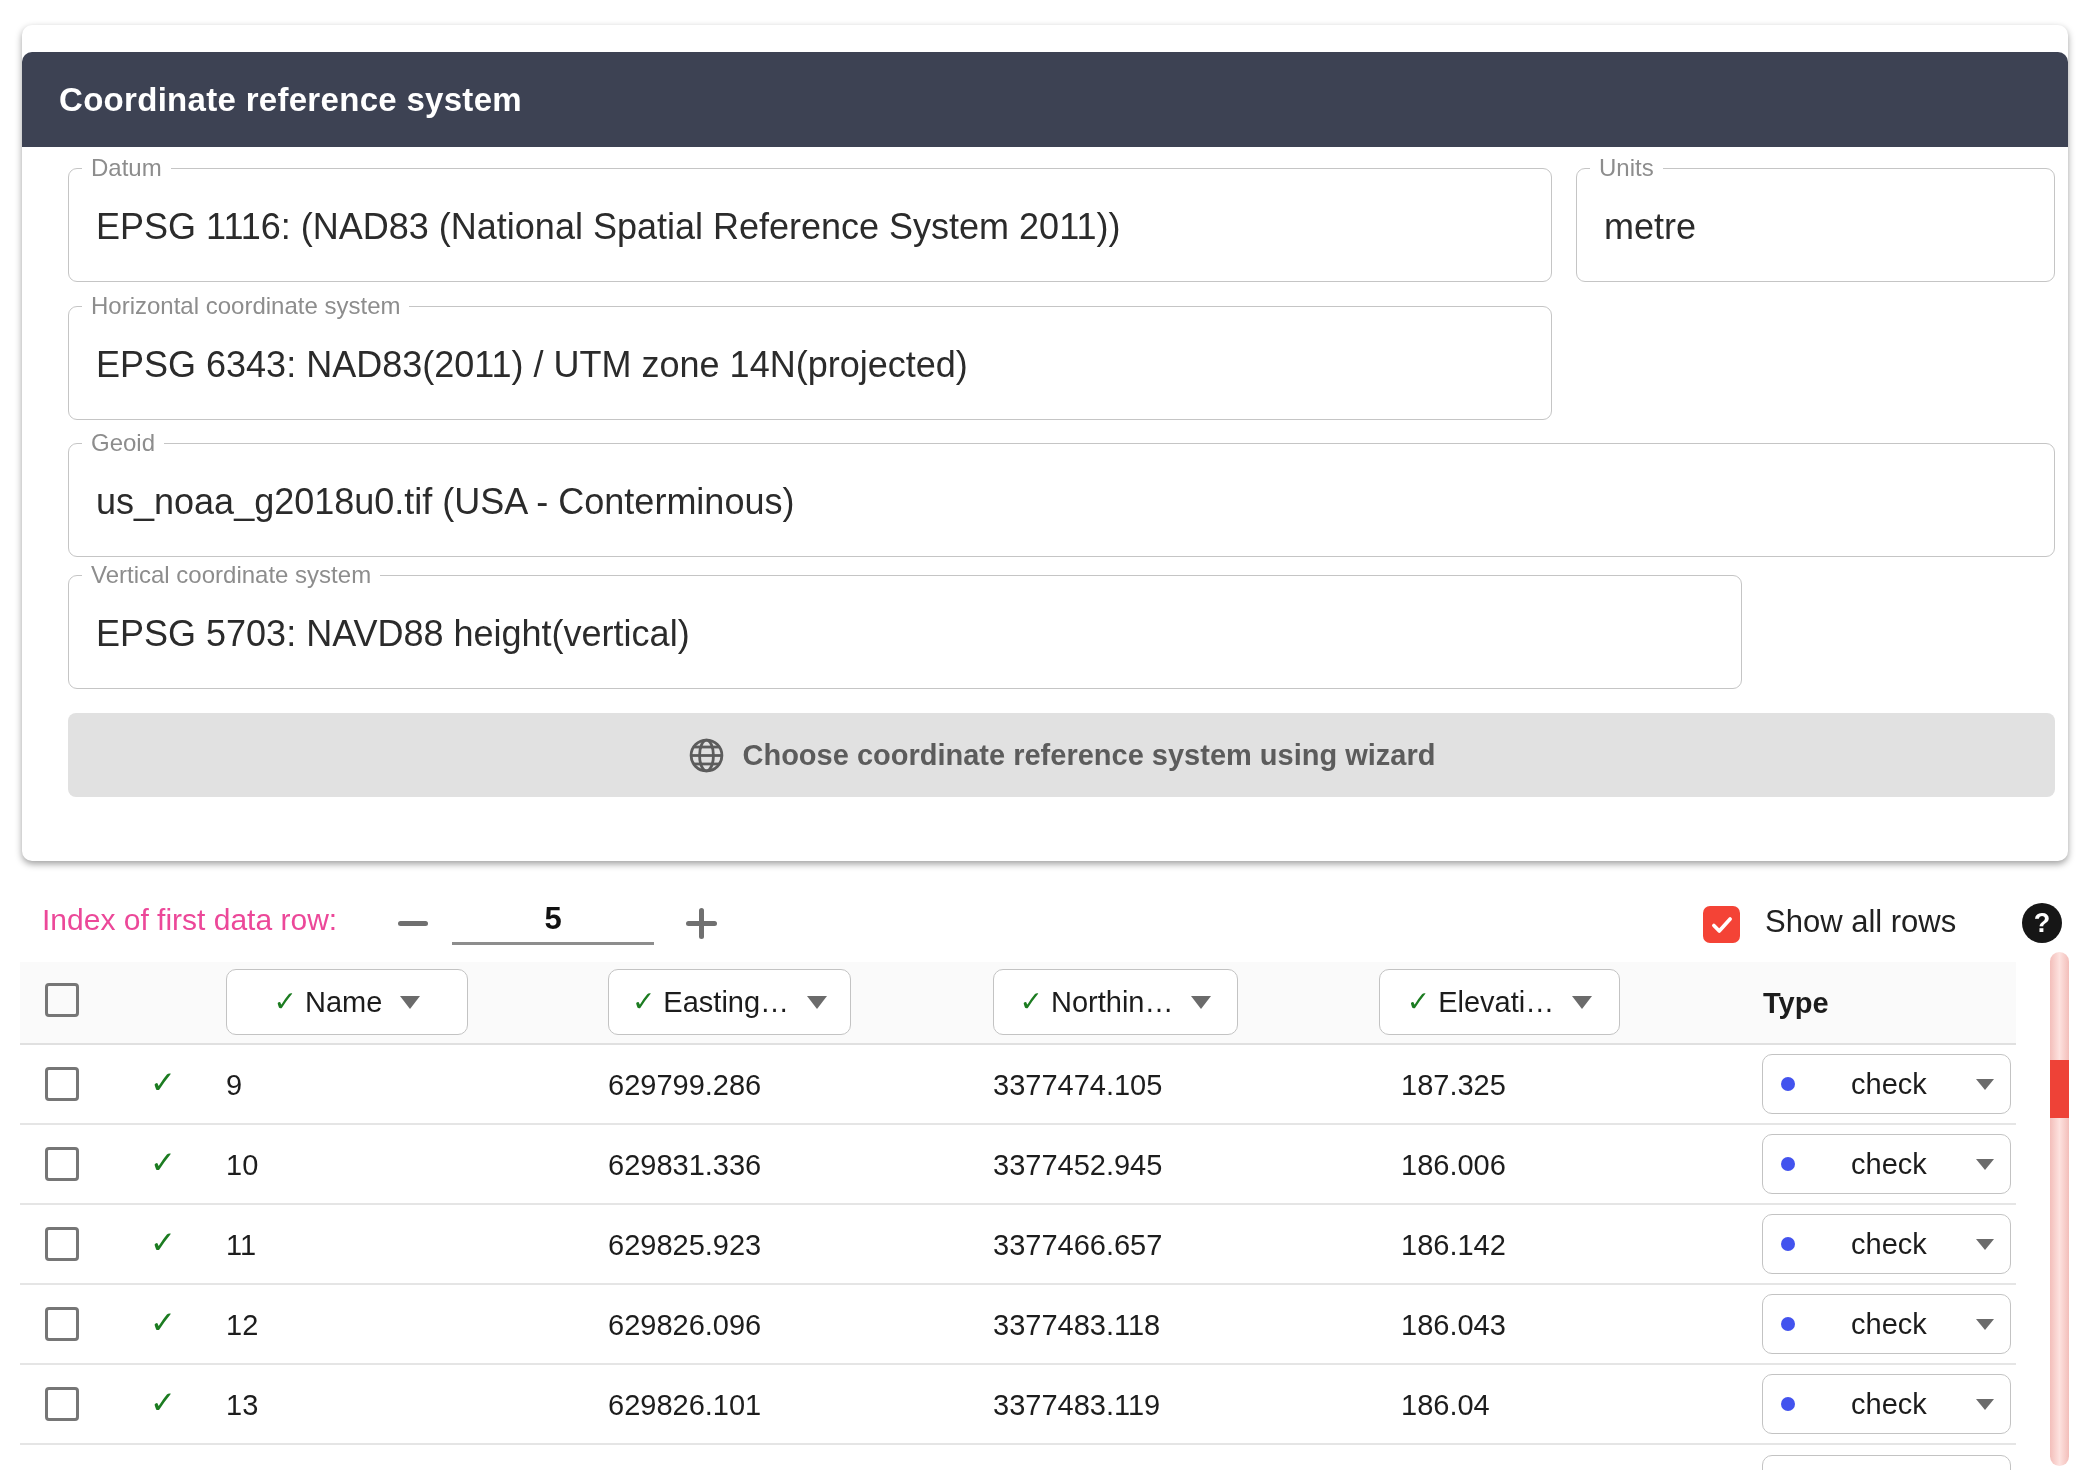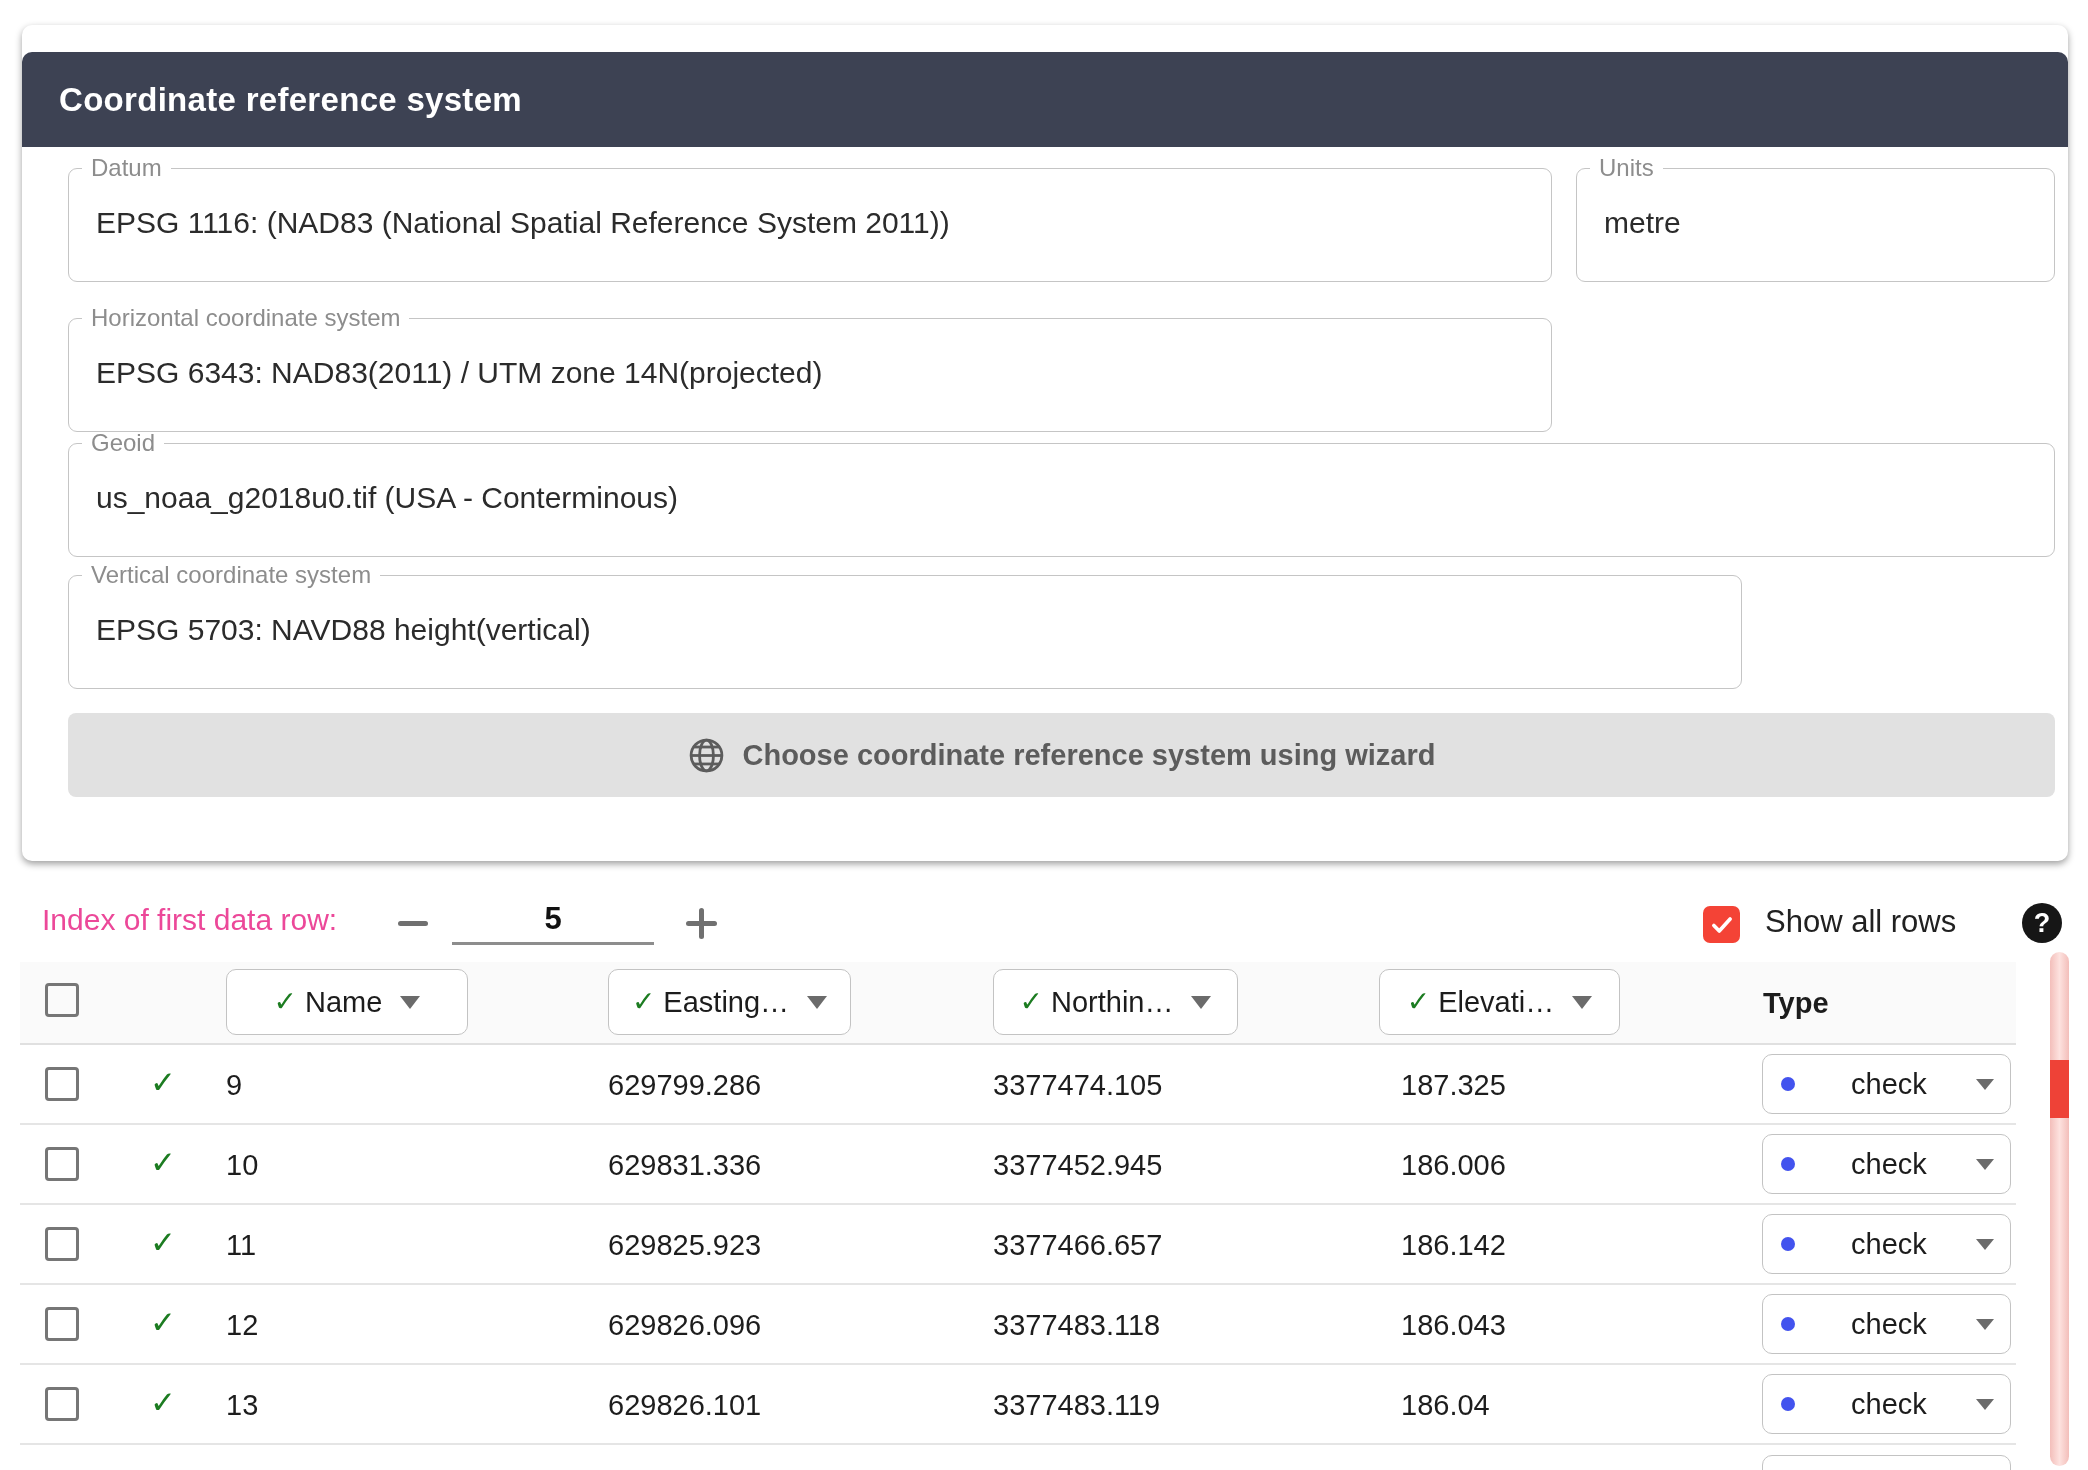--- a/index.html
+++ b/index.html
@@ -8,25 +8,25 @@
 
   
   .card { position:absolute; left:22px; top:25px; width:2046px; height:836px;
           background:#fff; border-radius:10px; box-shadow:0 3px 7px rgba(0,0,0,.38); }
   .card-header { height:95px; background:#3d4253; border-radius:10px 10px 0 0;
                  display:flex; align-items:center; padding-left:37px;margin-top:27px; }
   .card-title { color:#fff; font-size:33px; font-weight:bold; letter-spacing:.3px; }
 
   fieldset.f { position:absolute; border:1.6px solid #c5c5c5; border-radius:9px; background:#fff; }
   fieldset.f legend { margin-left:13px; padding:0 9px; font-size:24px; color:#8d8d8d; line-height:28px; }
-  .fval { display:block; margin:24px 0 0 27px; font-size:30px; color:#2b2b2b; white-space:nowrap; overflow:hidden; }
+  .fval { display:block; margin:24px 0 0 27px; font-size:36px; color:#2b2b2b; white-space:nowrap; overflow:hidden; }
 
   .f-datum  { left:46px;   top:129px; width:1484px; height:128px; }
   .f-units  { left:1554px; top:129px; width:479px;  height:128px; }
-  .f-horiz  { left:46px;   top:267px; width:1484px; height:128px;margin-top:12px; }
+  .f-horiz  { left:46px;   top:267px; width:1484px; height:128px; }
   .f-height { left:1554px; top:267px; width:479px;  height:128px; }
   .f-geoid  { left:46px;   top:404px; width:1987px; height:128px; }
   .f-vert   { left:46px;   top:536px; width:1674px; height:128px; }
 
   .wizard { position:absolute; left:46px; top:688px; width:1987px; height:84px;
             background:#e1e1e1; border:none; border-radius:8px; cursor:pointer;
             display:flex; align-items:center; justify-content:center; gap:18px; }
   .wizard-label { font-size:29px; font-weight:bold; color:#5c5c5c; }
 
   

